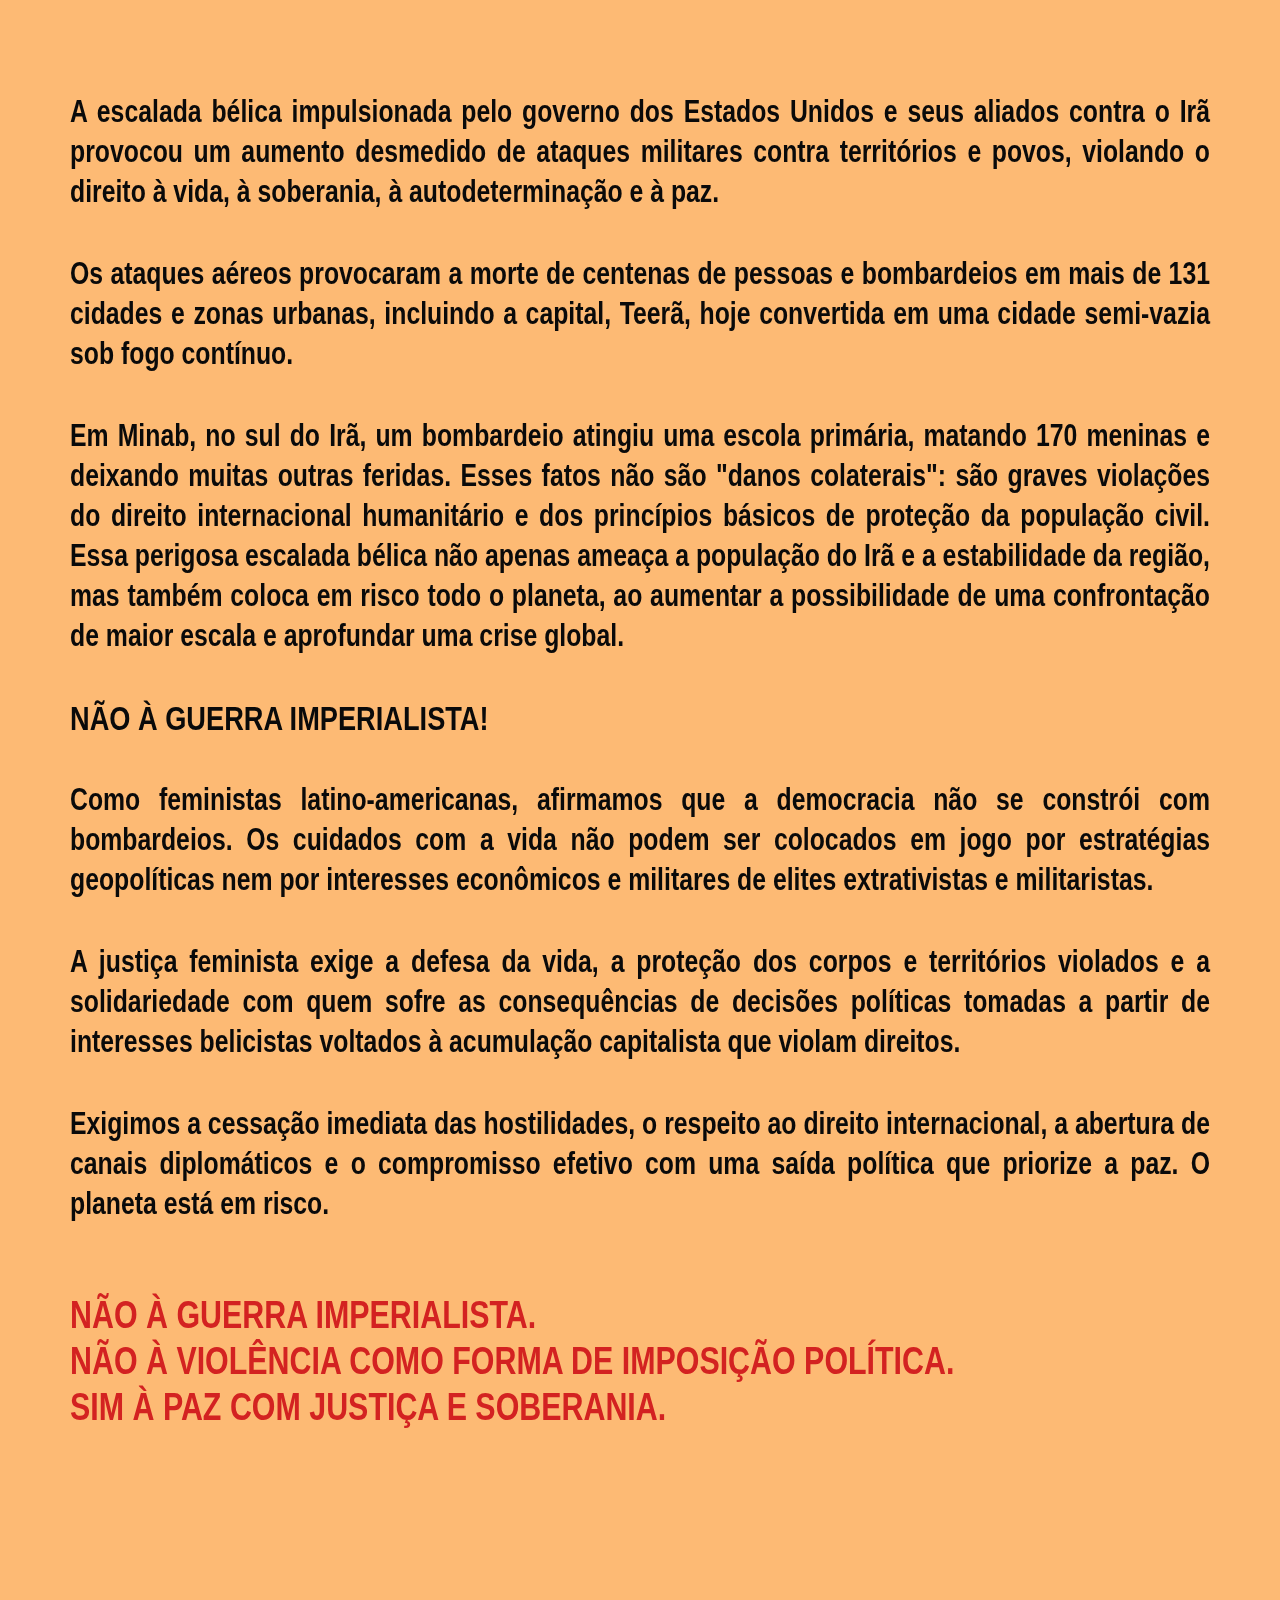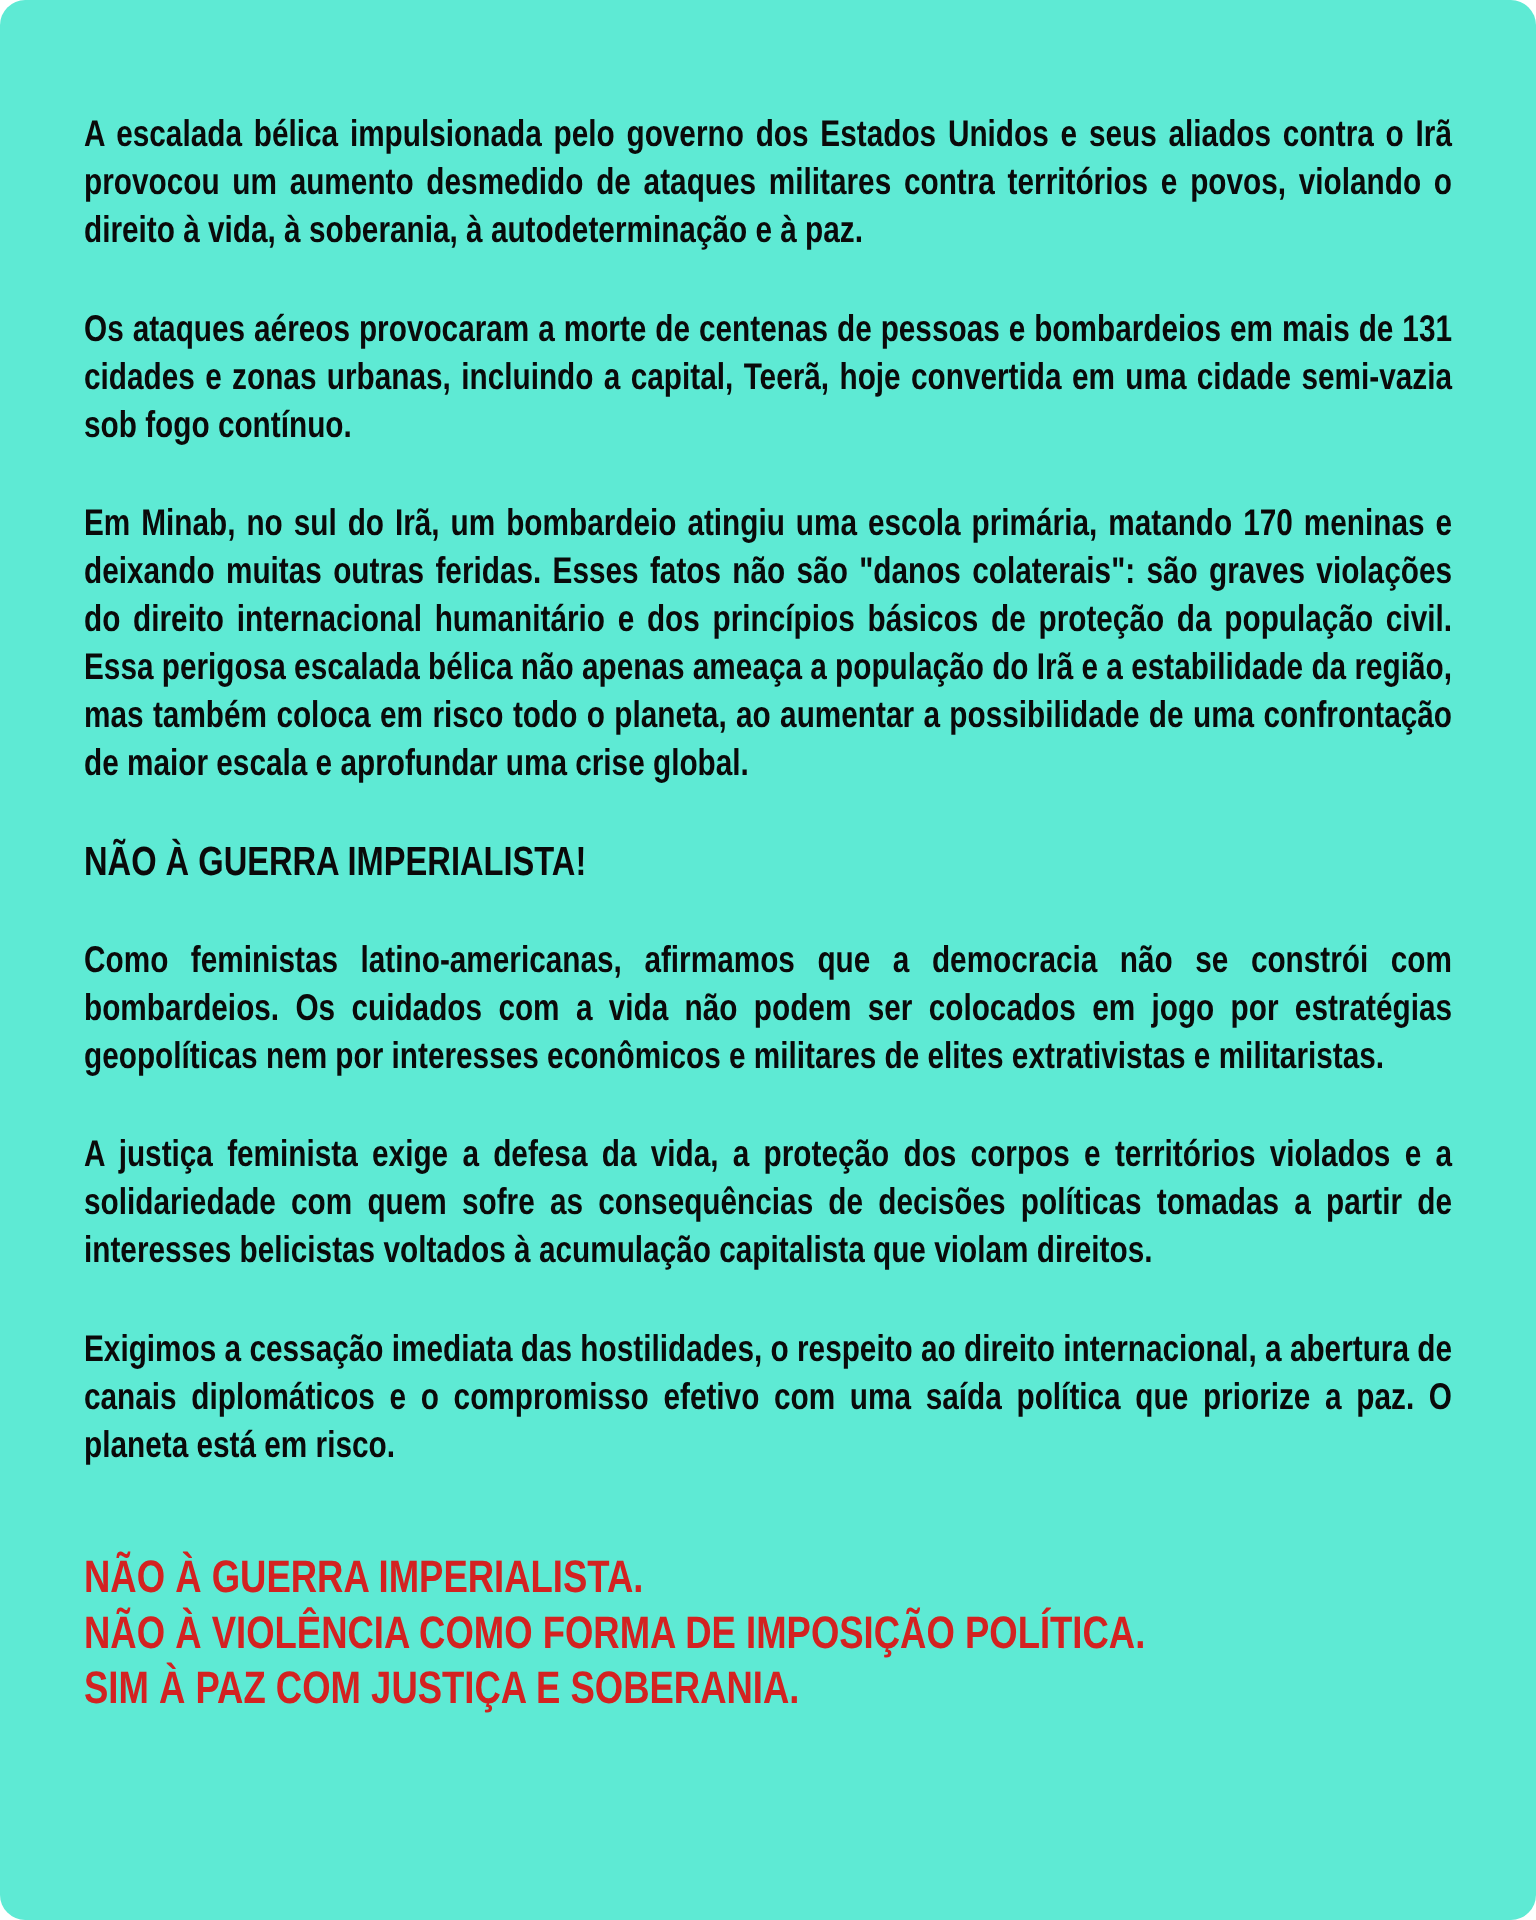--- a/index.html
+++ b/index.html
@@ -4,23 +4,22 @@
 <style>
   html, body {
     margin: 0;
     padding: 0;
     background: #ffffff;
   }
   .page {
     position: relative;
     width: 1280px;
     height: 1600px;
-    background: #5eead4;
+    background: #fdba74;
     overflow: hidden;
-    border-radius: 21px;
   }
   .doc {
     position: absolute;
     left: 70px;
     top: 92px;
     width: 1425px;               
     transform: scaleX(0.8);      
     transform-origin: 0 0;
     font-family: "Liberation Sans", "DejaVu Sans", sans-serif;
     font-weight: 700;

